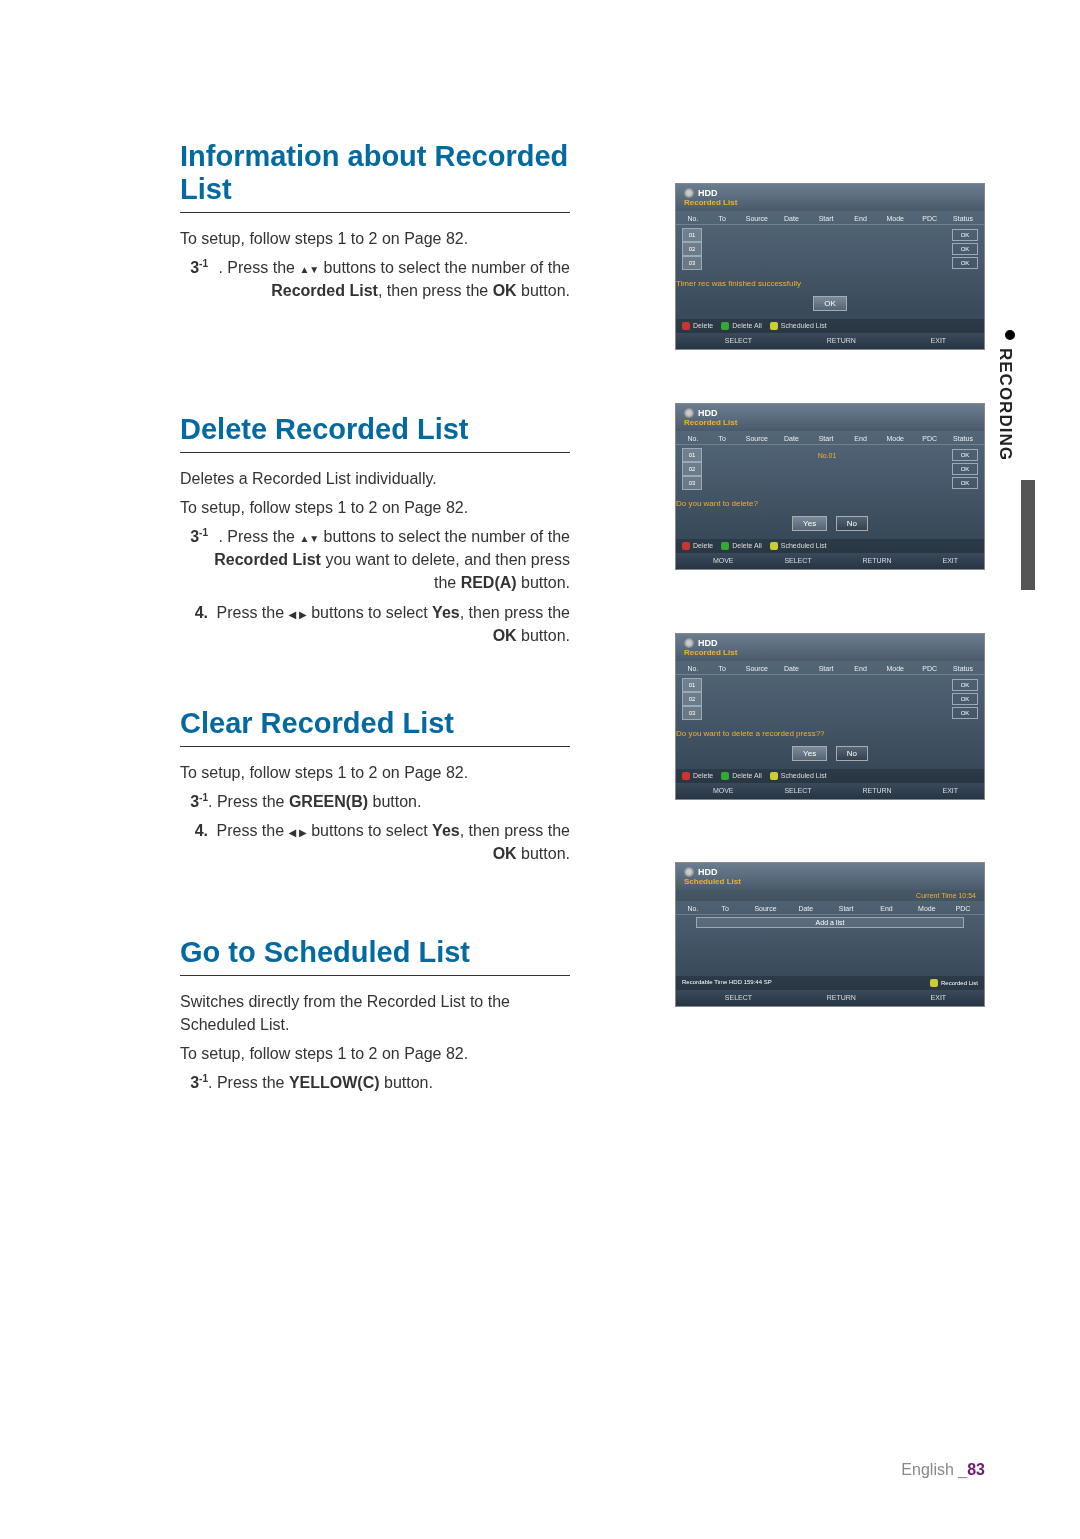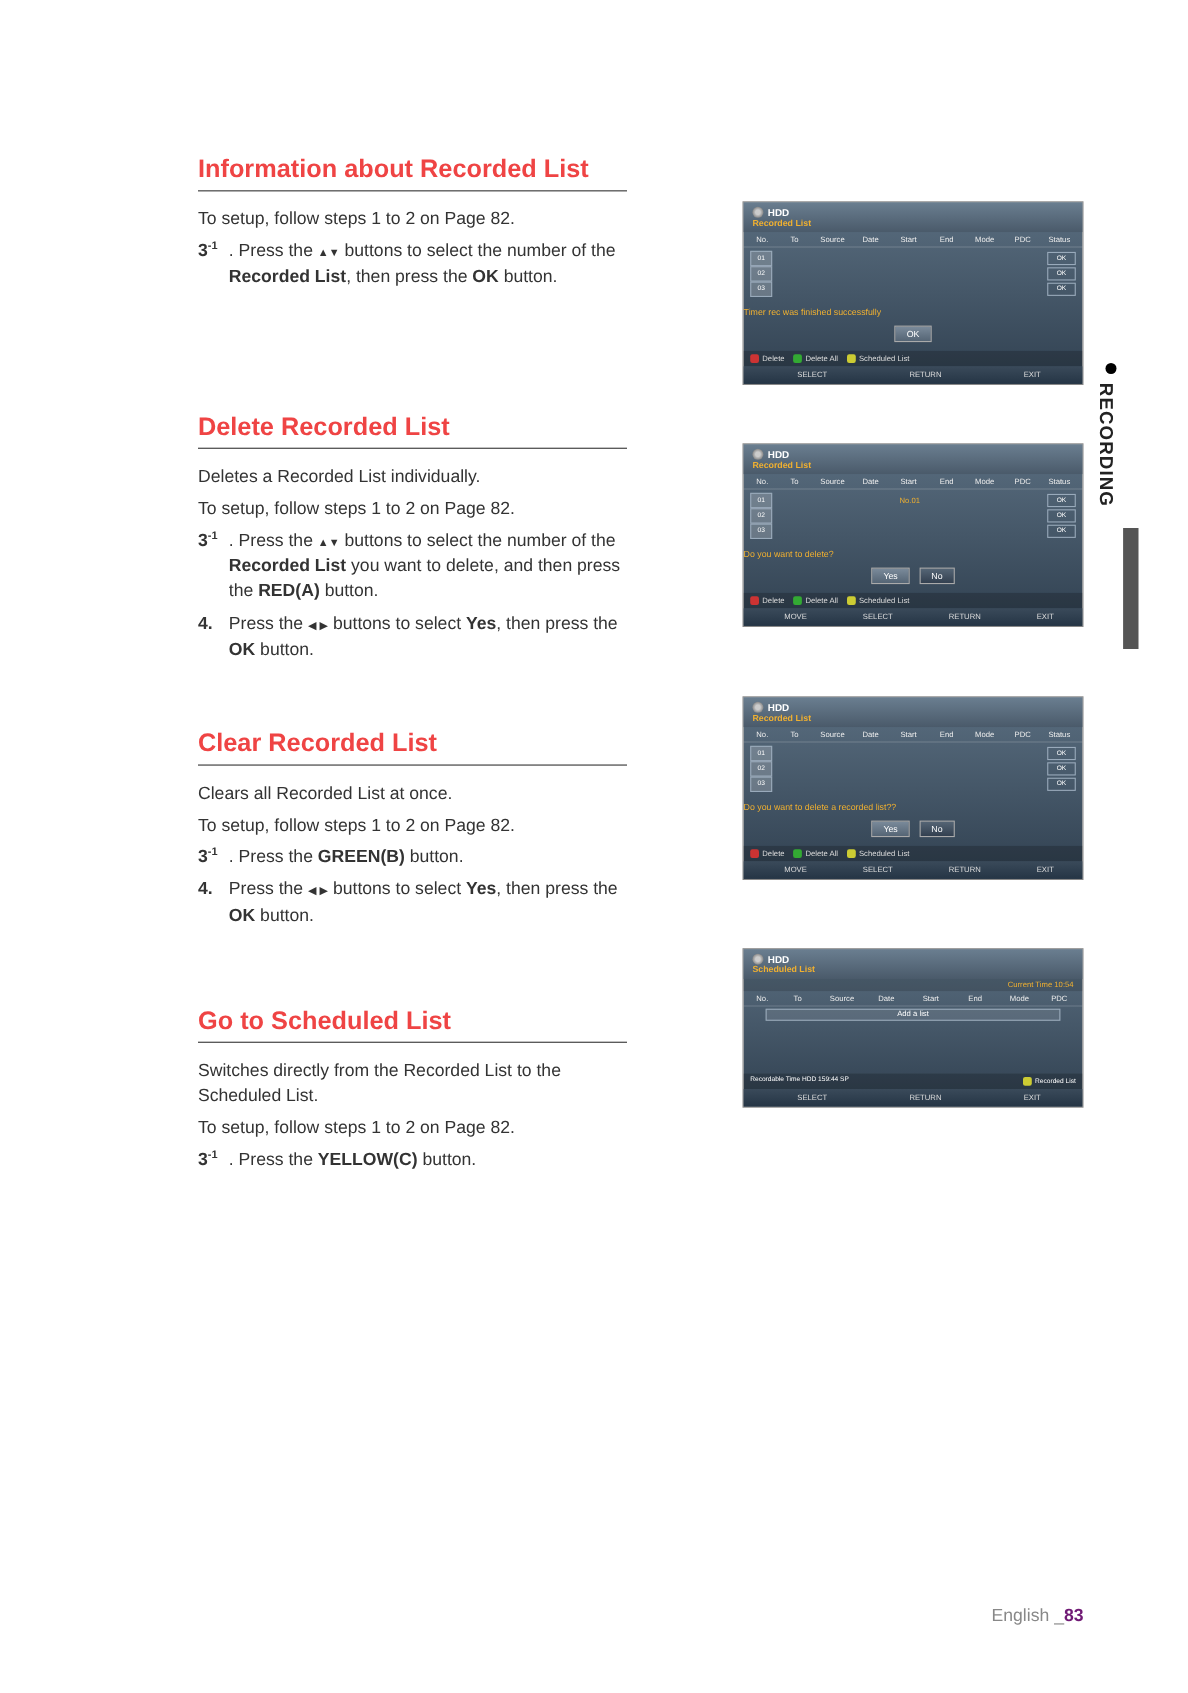--- a/index.html
+++ b/index.html
@@ -43,39 +43,40 @@
     right: 45px;
     top: 480px;
     width: 14px;
     height: 110px;
     background: #555;
   }
   .section {
     margin-bottom: 60px;
   }
   .section-head {
-    font-size: 23px;
+    font-size: 29px;
     font-weight: bold;
-    color: #ef4444;
+    color: #0369a1;
     border-bottom: 1.5px solid #333;
     padding-bottom: 6px;
     margin-bottom: 14px;
     width: 390px;
   }
   .body-text {
     font-size: 16px;
     line-height: 1.45;
     width: 390px;
   }
   .body-text p {
     margin: 0 0 6px 0;
   }
   .step-row {
     display: flex;
     margin: 0 0 6px 0;
+    text-align: right;
   }
   .step-num {
     flex: 0 0 28px;
     font-size: 16px;
   }
   .sup { font-size: 10px; vertical-align: super; }
   .bold { font-weight: bold; }
   .footer-page {
     position: absolute;
     right: 95px;
@@ -226,21 +227,20 @@
         <div>
           <span> Press the </span><span class="tri">◀ ▶</span><span> buttons to select </span><span class="bold">Yes</span><span>, then press the </span><span class="bold">OK</span><span> button.</span>
         </div>
       </div>
     </div>
   </div>
 
   <div class="section" style="margin-top: 56px">
     <div class="section-head">Clear Recorded List</div>
     <div class="body-text">
-      <p>Clears all Recorded List at once.</p>
       <p>To setup, follow steps 1 to 2 on Page 82.</p>
       <div class="step-row">
         <div class="step-num"><span class="bold">3</span><span class="bold sup">-1</span></div>
         <div>
           <span>. Press the </span><span class="bold">GREEN(B)</span><span> button.</span>
         </div>
       </div>
       <div class="step-row">
         <div class="step-num bold">4.</div>
         <div>
@@ -397,21 +397,21 @@
           <span class="rn">02</span>
           <span class="rf"></span>
           <span class="rst">OK</span>
         </div>
       <div class="ui-row">
           <span class="rn">03</span>
           <span class="rf"></span>
           <span class="rst">OK</span>
         </div>
     </div>
-    <div class="ui-msg">Do you want to delete a recorded list??</div>
+    <div class="ui-msg">Do you want to delete a recorded press??</div>
     <div class="ui-btn-row">
       <span class="ui-btn hl">Yes</span>
       <span class="ui-btn">No</span>
     </div>
     <div class="ui-actions">
       <span><span class="key k-red"></span><span>Delete</span></span>
       <span><span class="key k-grn"></span><span>Delete All</span></span>
       <span><span class="key k-yel"></span><span>Scheduled List</span></span>
     </div>
     <div class="ui-footbar">

